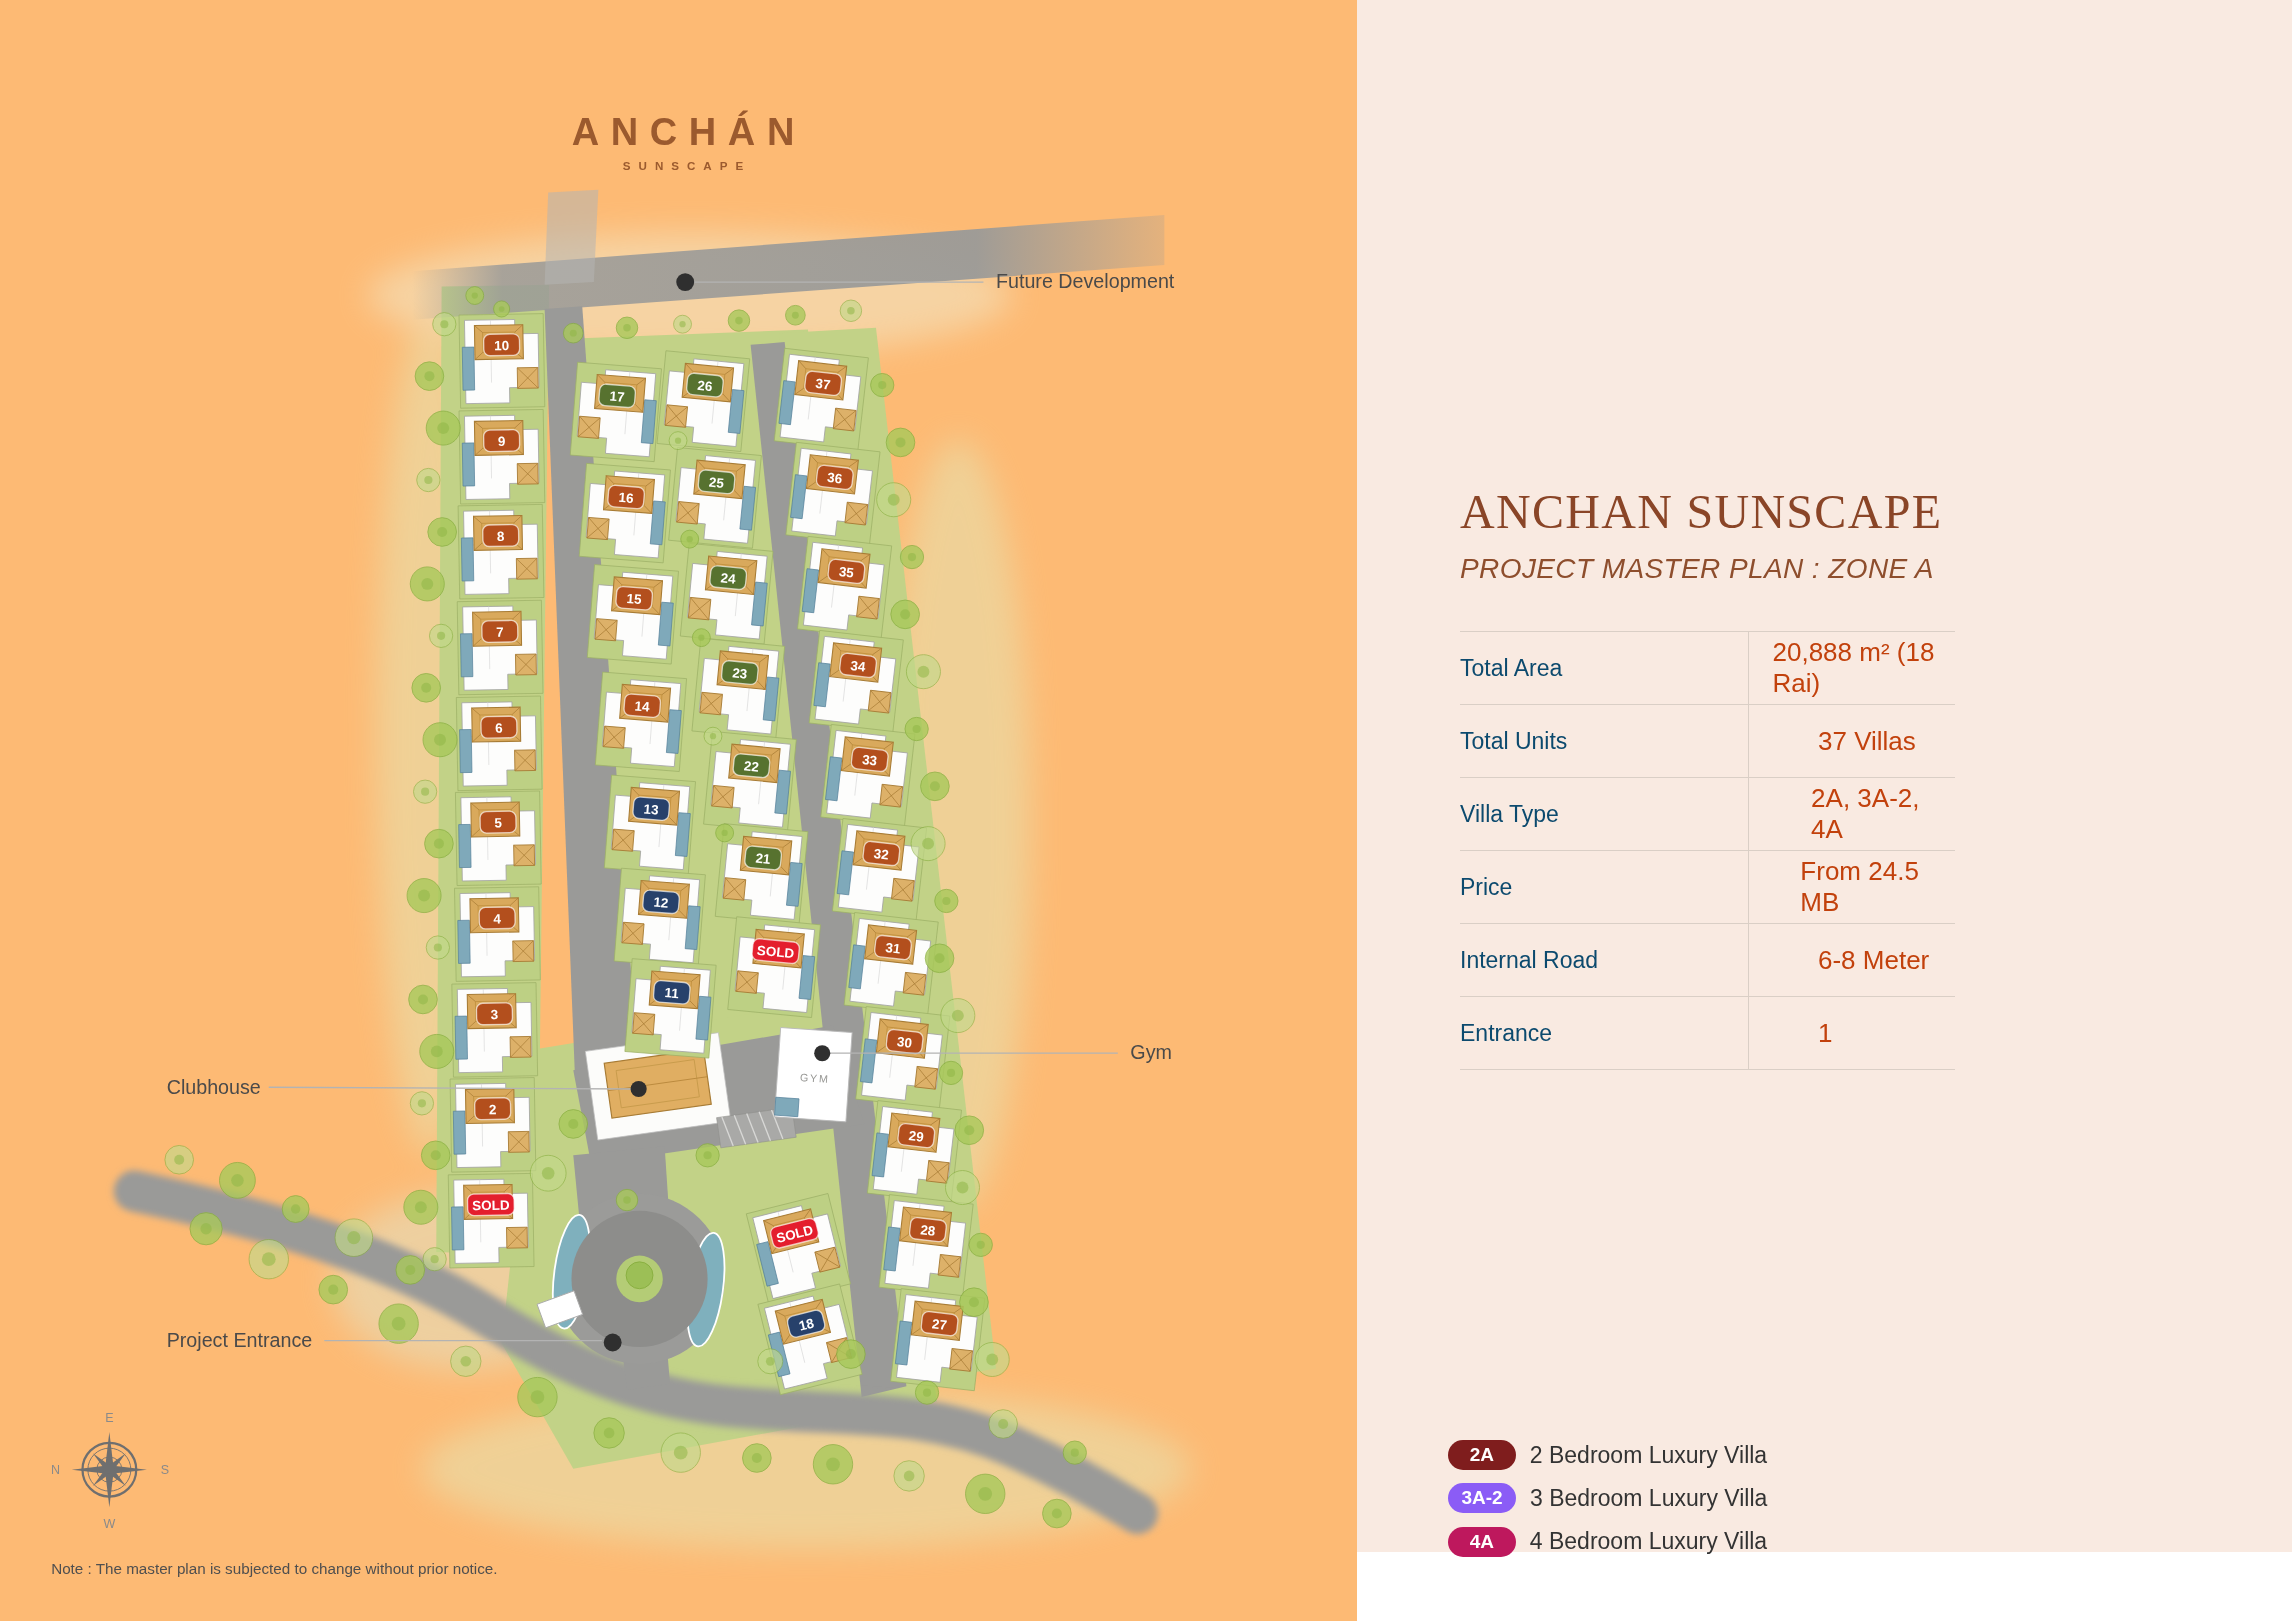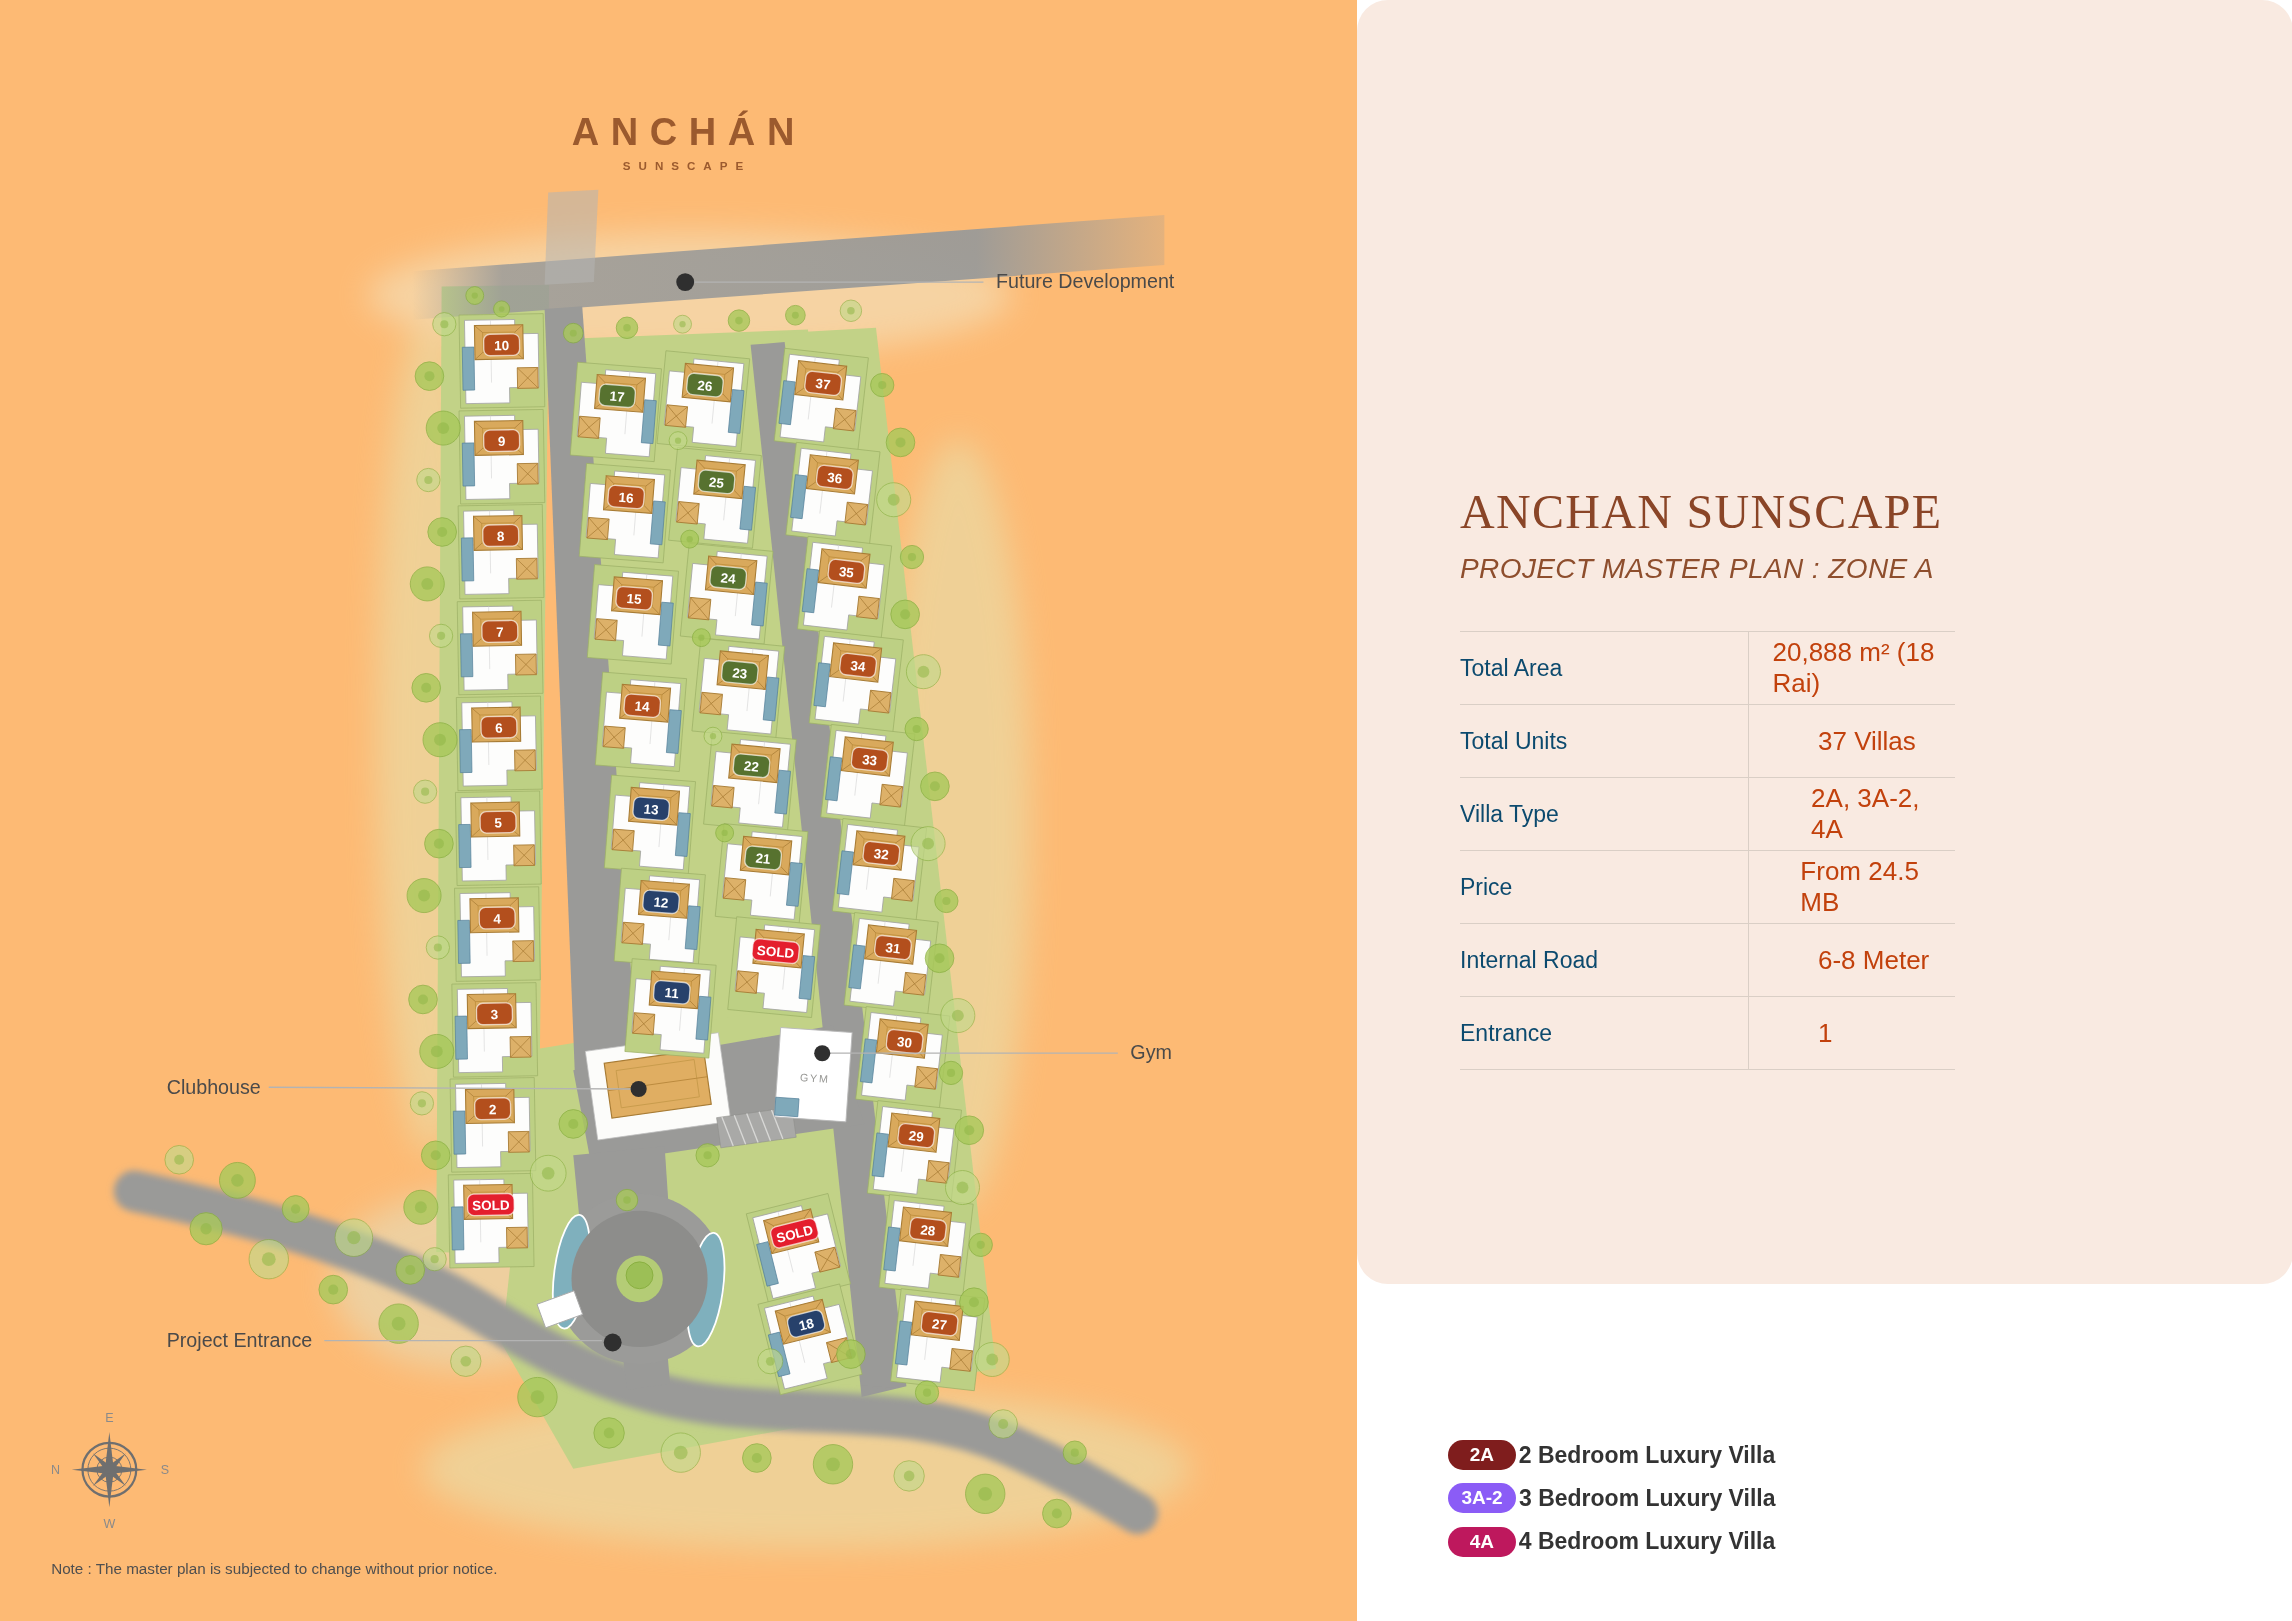--- a/index.html
+++ b/index.html
@@ -10,36 +10,36 @@
   .map-svg{position:absolute;left:0;top:0;}
   .logo{position:absolute;left:683px;top:111px;transform:translateX(-50%);text-align:center;z-index:5;}
   .logo .brand{font-size:38px;font-weight:700;letter-spacing:11.6px;color:#9b5a2e;padding-left:11.6px;}
   .logo .brand-sub{font-size:11.6px;font-weight:600;letter-spacing:8px;color:#9b5a2e;margin-top:5.4px;padding-left:8px;}
   svg text{font-family:"Liberation Sans",sans-serif;}
   .callout-text{font-size:22px;fill:#4a4a4a;}
   .note-text{font-size:17px;fill:#4f4f4f;}
   .compass-letter{font-size:14px;fill:#8a8a8a;}
   .gym-text{font-size:12px;fill:#999996;letter-spacing:2px;}
   
-  .panel{position:absolute;left:1357px;top:0;width:936px;height:1284px;background:#f9eae1;border-radius:31px;}
+  .panel{position:absolute;left:1357px;top:0;width:936px;height:1552px;background:#f9eae1;}
   .panel-title{position:absolute;left:103px;top:452px;font-family:"Liberation Serif",serif;
                font-size:48px;letter-spacing:1.3px;color:#8a4527;font-weight:400;white-space:nowrap;}
   .panel-subtitle{position:absolute;left:103px;top:553px;font-size:28px;font-style:italic;
                   letter-spacing:0.4px;color:#8e4e2d;font-weight:400;white-space:nowrap;}
   .specs{position:absolute;left:103px;top:631px;width:495px;border-top:0.9px solid #dacfc6;}
   .specs::after{content:'';position:absolute;left:288px;top:0;bottom:0;width:0.9px;background:#dacfc6;}
   .spec-row{display:flex;height:72px;align-items:center;border-bottom:0.9px solid #dacfc6;}
   .spec-label{width:288px;font-size:23px;color:#0c4a6e;}
   .spec-value{padding-left:70px;font-size:26px;color:#c2410c;}
   .legend{position:absolute;left:91px;top:1440px;}
   .legend-row{display:flex;align-items:center;height:30px;margin-bottom:13.4px;}
   .pill{display:inline-flex;align-items:center;justify-content:center;height:30px;min-width:41px;
         padding:0 13.4px;border-radius:15px;color:#ffffff;font-size:19px;font-weight:700;}
   .pill.p0{background:#7f1d1d;} .pill.p1{background:#8b5cf6;} .pill.p2{background:#be185d;}
-  .legend-label{margin-left:3px;font-size:23px;color:#333333;font-weight:bold;}
+  .legend-label{margin-left:14px;font-size:23px;color:#333333;}
 </style>
 </head>
 <body>
 
 <div class="stage">
 
   <div class="map-area">
     <div class="logo">
       <div class="brand">ANCHÁN</div>
       <div class="brand-sub">SUNSCAPE</div>

